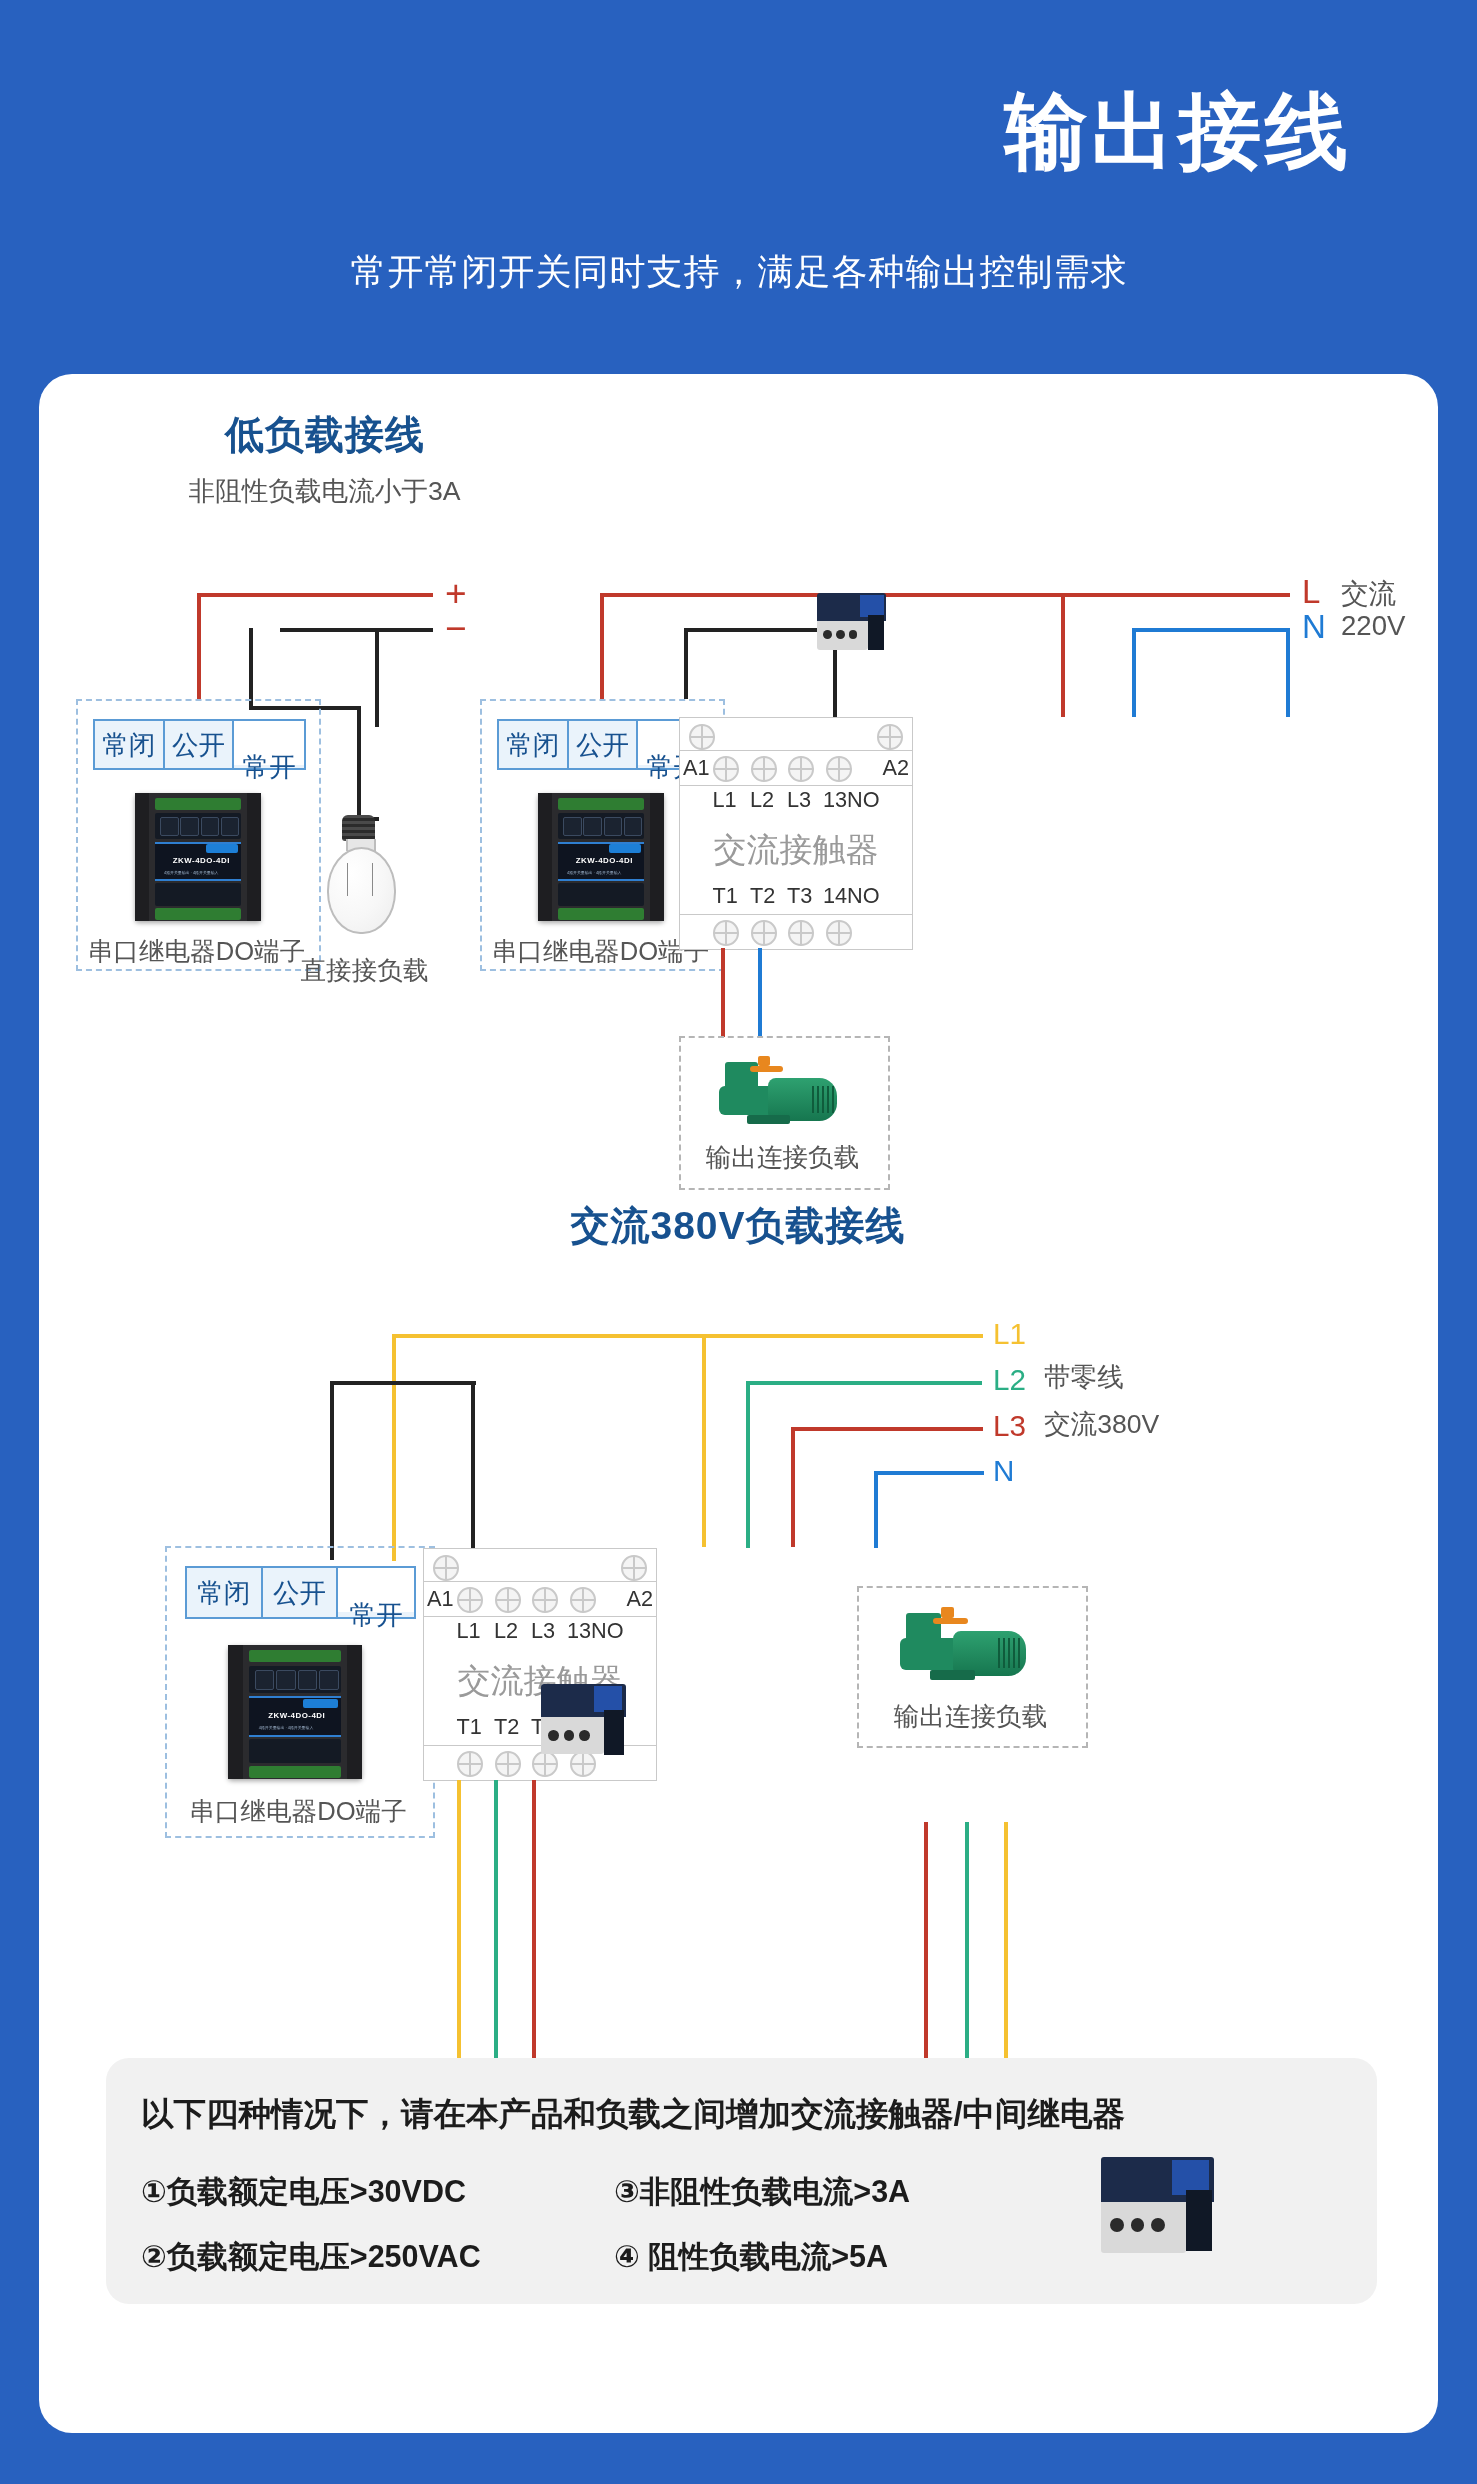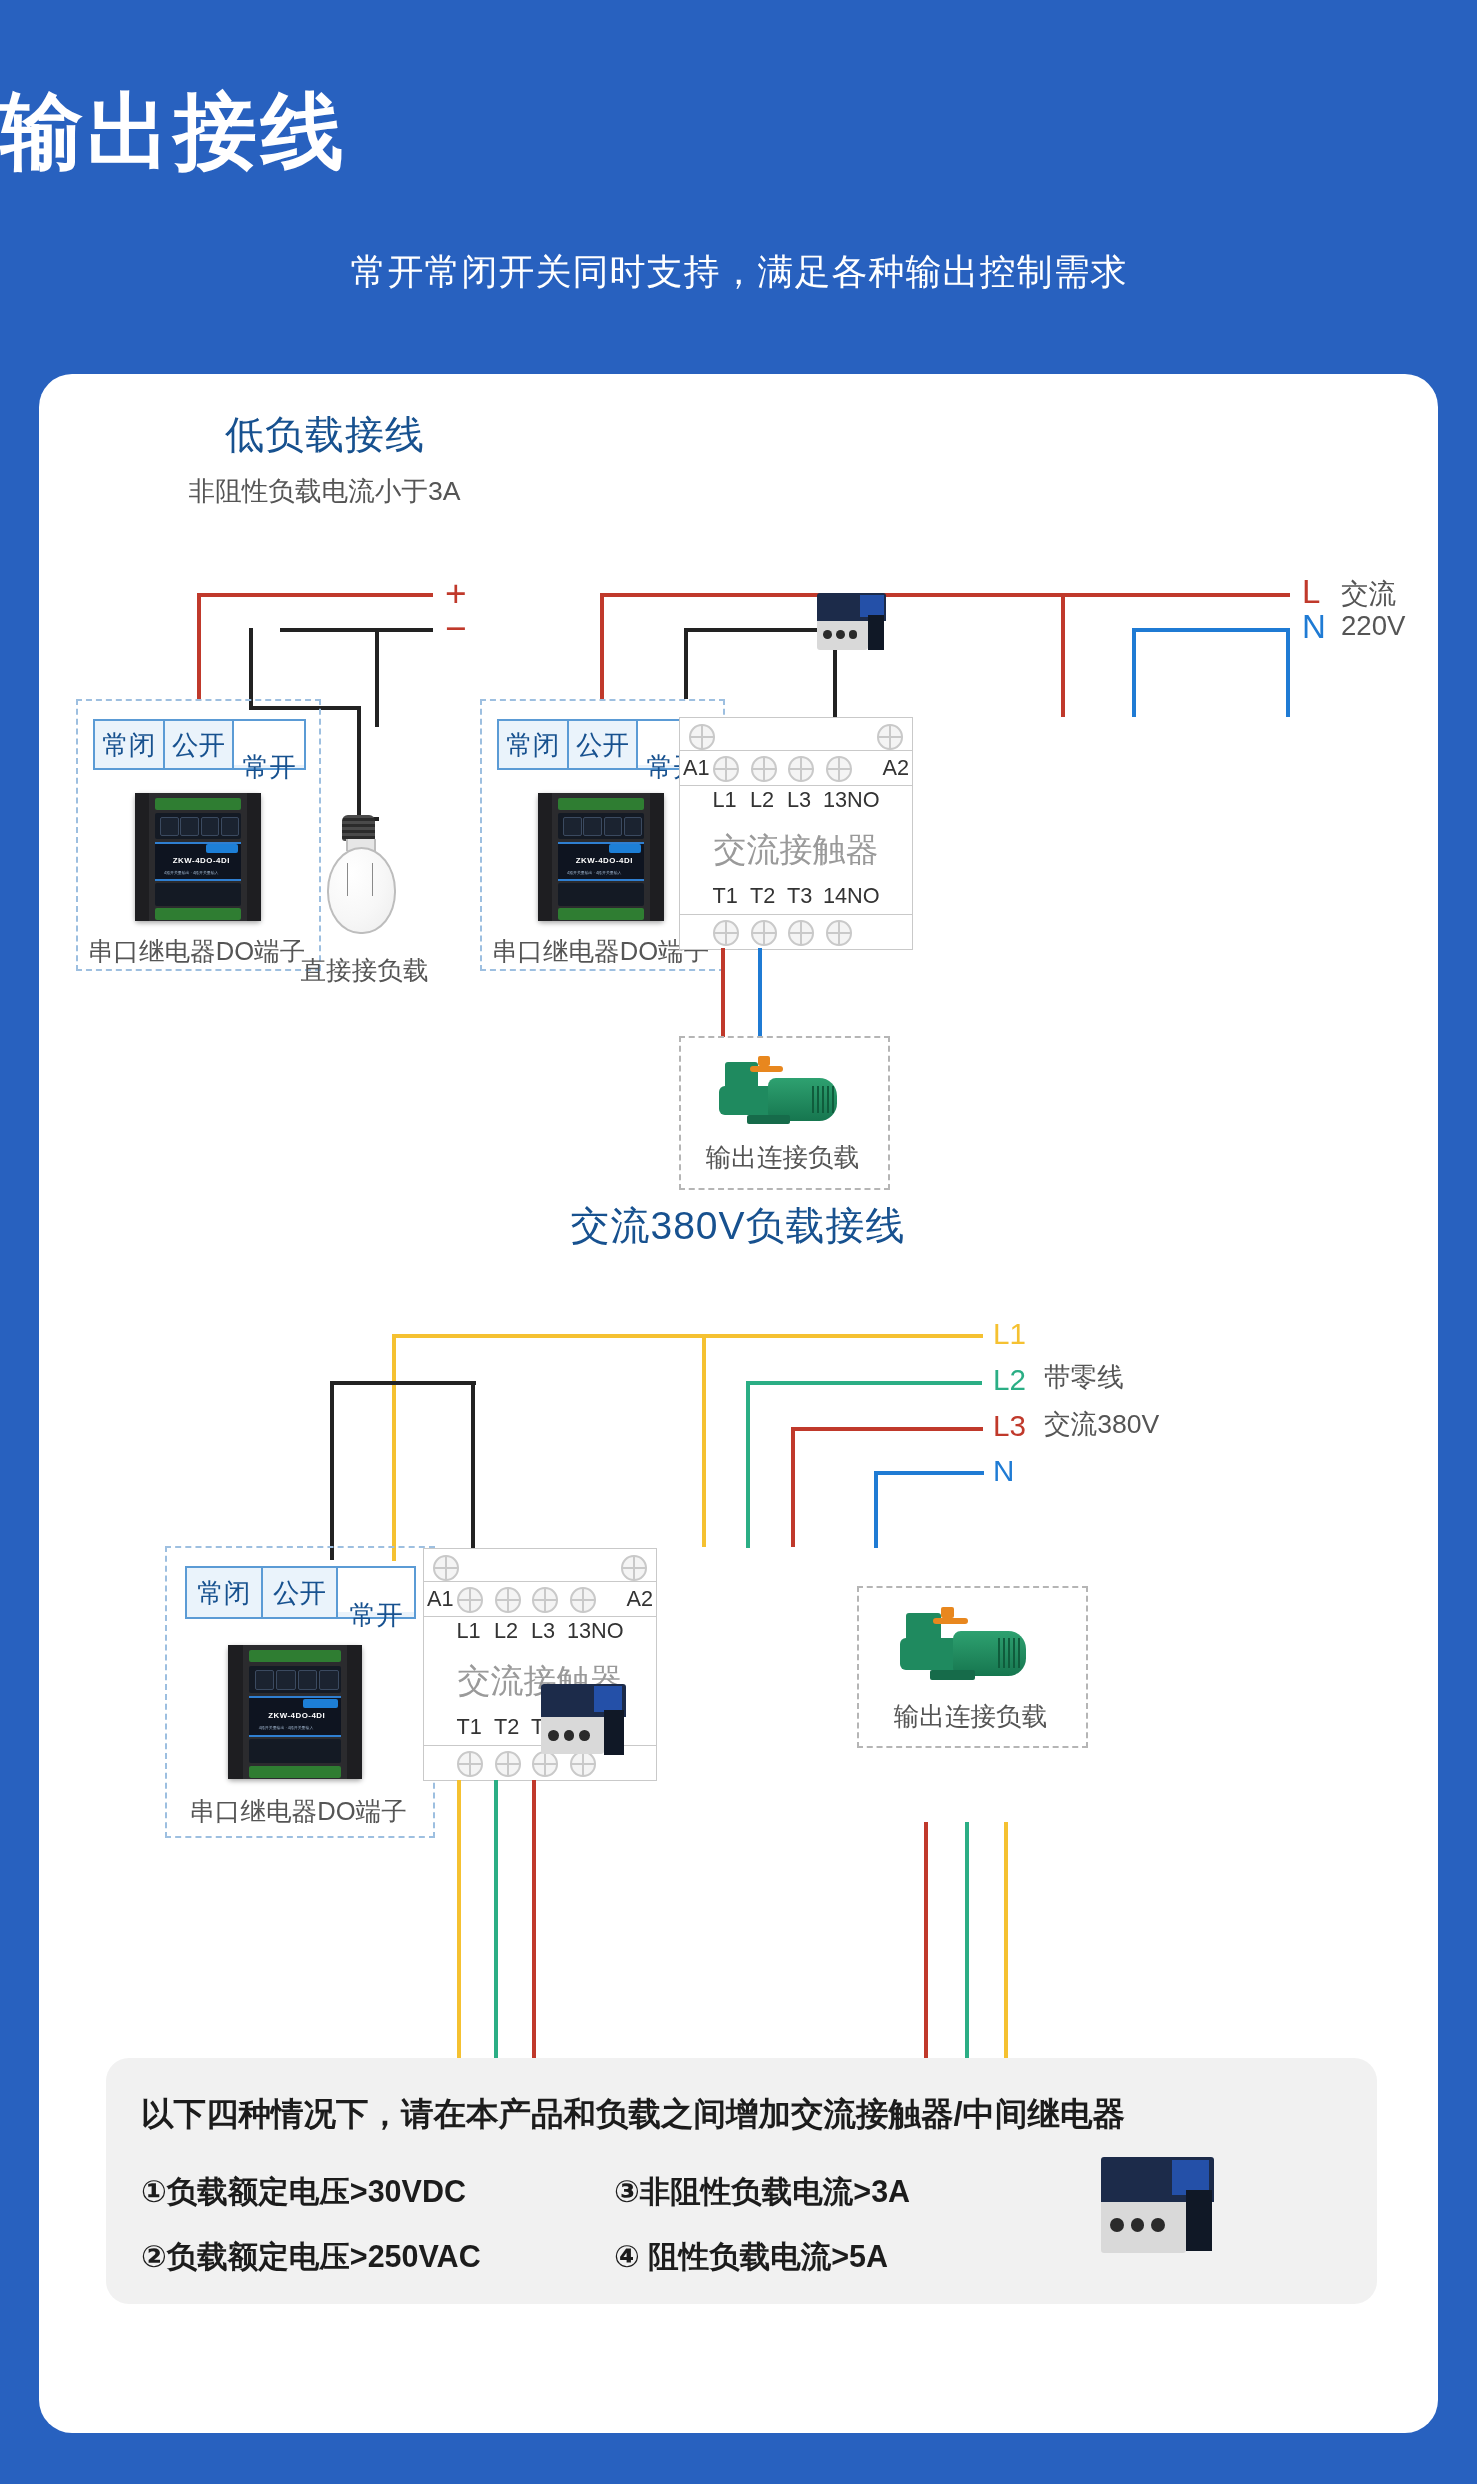--- a/index.html
+++ b/index.html
@@ -3,33 +3,33 @@
 <meta charset="utf-8">
 <style>
   html,body{margin:0;padding:0;}
   body{
     width:1478px;height:2484px;
     background:#2861bf;
     font-family:"Liberation Sans","DejaVu Sans",sans-serif;
     position:relative;overflow:hidden;
   }
   .page-title{
-    position:absolute;top:77px;left:0;width:1352px;text-align:left;
+    position:absolute;top:77px;left:0;width:1352px;text-align:right;
     color:#ffffff;font-size:83px;font-weight:bold;letter-spacing:3.9px;
   }
   .page-sub{
     position:absolute;top:248px;left:0;width:1478px;text-align:center;
     color:#ffffff;font-size:36px;letter-spacing:1px;
   }
   .card{
     position:absolute;left:39px;top:374px;width:1399px;height:2059px;
     background:#ffffff;border-radius:33px;
   }
   .sec-title{
-    position:absolute;color:#17518f;font-size:39px;font-weight:normal;
+    position:absolute;color:#17518f;font-size:39px;font-weight:bold;
     text-align:center;letter-spacing:1px;white-space:nowrap;
   }
   .desc{
     position:absolute;color:#555;font-size:26.6px;text-align:center;
     white-space:nowrap;
   }
   .capt{
     position:absolute;color:#555;font-size:25.6px;text-align:center;
     white-space:nowrap;
   }

